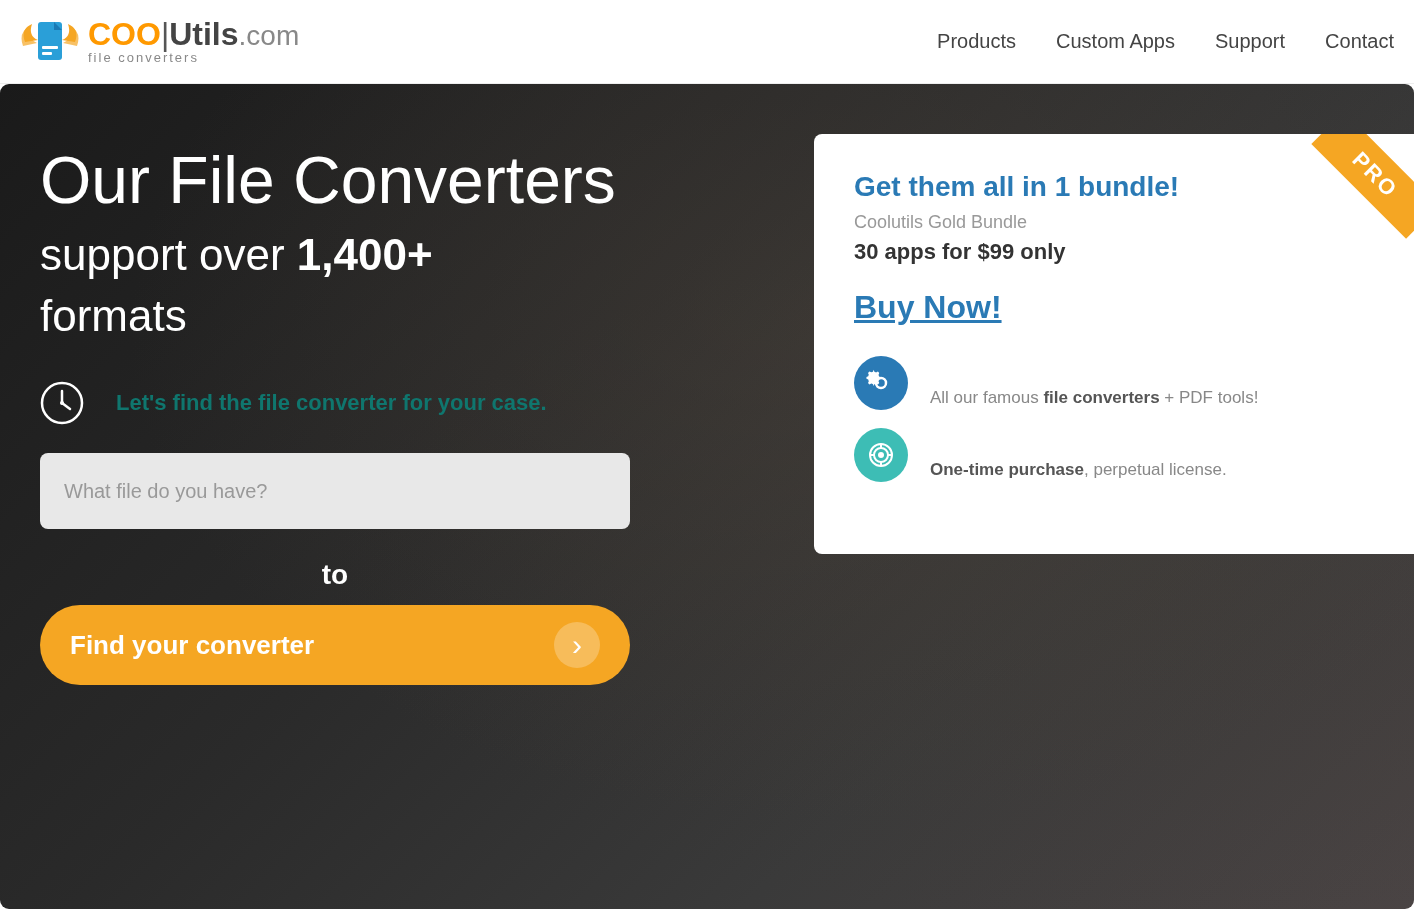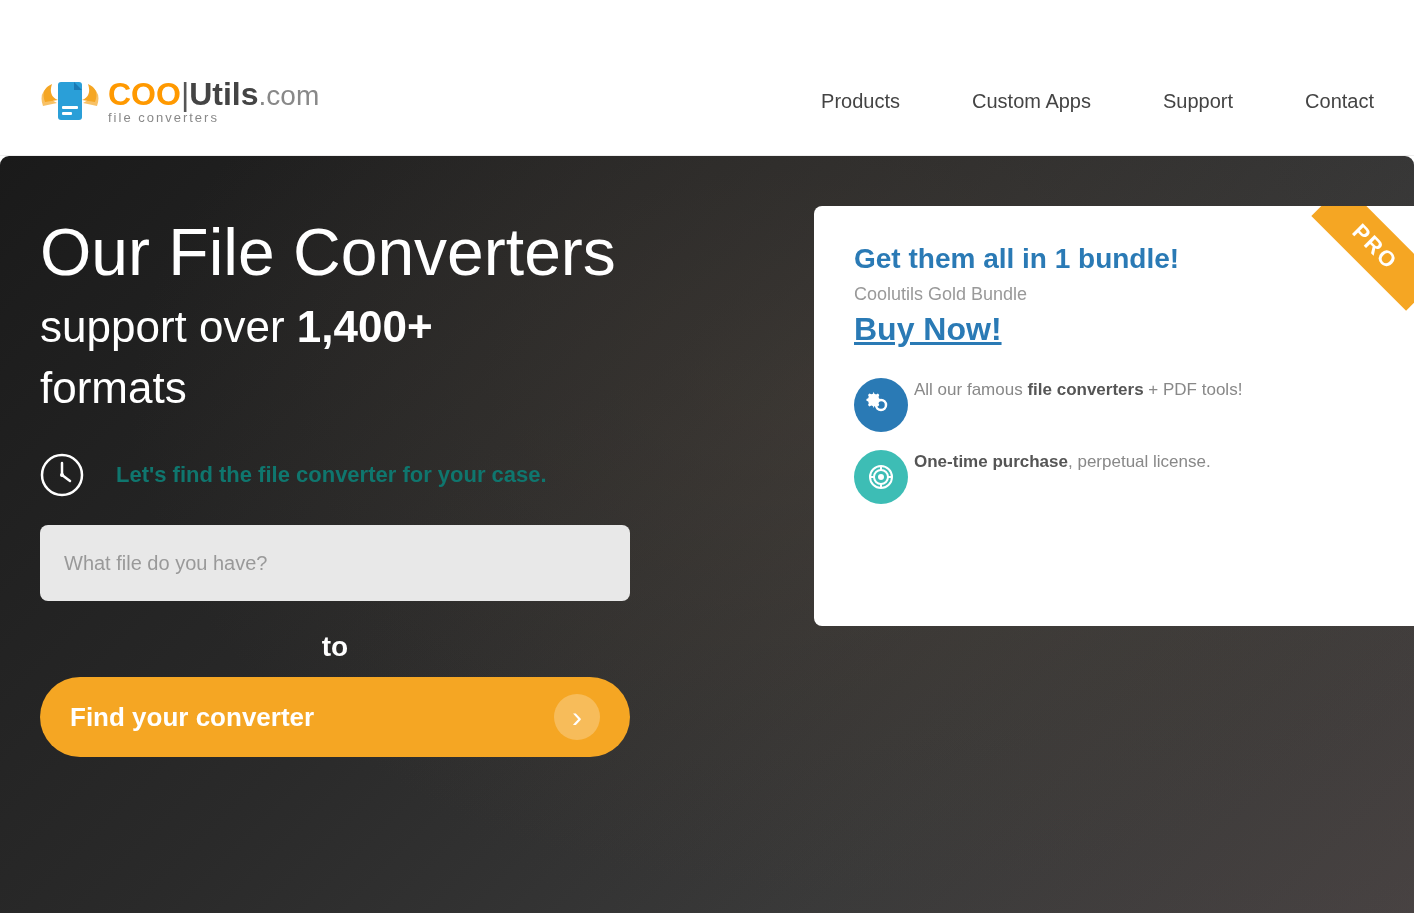--- a/index.html
+++ b/index.html
@@ -1,28 +1,27 @@
 <!DOCTYPE html>
 <html><head>
   <meta charset="utf-8">
   <style>
     * { margin: 0; padding: 0; box-sizing: border-box; }
     body { font-family: Arial, sans-serif; width: 1414px; height: 913px; overflow: hidden; }
 
     
     .header {
       background: #fff;
-      height: 108px;
-      display: flex;
-      align-items: center;
-      padding: 0 40px;
+      height: 84px;
+      display: flex;
+      align-items: center;
+      padding: 0 20px;
       border-bottom: 1px solid #eee;
       position: relative;
       z-index: 10;
-      margin-top: 48px;
     }
     .logo-area {
       display: flex;
       align-items: center;
       margin-right: auto;
     }
     .logo-icon {
       width: 60px;
       height: 55px;
       margin-right: 8px;
@@ -36,21 +35,21 @@
       font-weight: bold;
       line-height: 1;
     }
     .logo-cool { color: #f90; }
     .logo-pipe { color: #555; font-weight: 300; }
     .logo-utils { color: #444; }
     .logo-dot-com { color: #888; font-weight: 300; font-size: 28px; }
     .logo-tagline { color: #888; font-size: 13px; letter-spacing: 2px; text-transform: lowercase; }
     .nav {
       display: flex;
-      gap: 72px;
+      gap: 40px;
       align-items: flex-start;
     }
     .nav a {
       text-decoration: none;
       color: #444;
       font-size: 20px;
       cursor: pointer;
     }
 
     
@@ -234,22 +233,22 @@
       font-weight: 700;
       color: #2a7ab5;
       text-decoration: underline;
       cursor: pointer;
       margin-bottom: 30px;
       display: block;
     }
 
     .bundle-feature {
       display: flex;
-      align-items: flex-start;
-      gap: 6px;
+      align-items: flex-end;
+      gap: 22px;
       margin-bottom: 18px;
     }
     .feature-icon-circle {
       width: 54px;
       height: 54px;
       border-radius: 50%;
       display: flex;
       align-items: center;
       justify-content: center;
       flex-shrink: 0;
@@ -330,20 +329,21 @@
     </button>
   </div>
 
   <div class="bundle-card">
     <div class="bundle-corner">
       <div class="bundle-corner-inner">PRO</div>
     </div>
 
     <div class="bundle-title">Get them all in 1 bundle!</div>
     <div class="bundle-subtitle">Coolutils Gold Bundle</div>
+    <div class="bundle-price">30 apps for $99 only</div>
 
     <a class="buy-now">Buy Now!</a>
 
     <div class="bundle-feature">
       <div class="feature-icon-circle feature-icon-blue">
         <svg width="30" height="30" viewBox="0 0 30 30">
           <circle cx="15" cy="15" r="5" fill="none" stroke="#fff" stroke-width="2.5"></circle>
           <path d="M15 2 L16.5 6.5 Q18.5 6.8 20.2 7.8 L24.5 6 L27.5 9 L25.8 13.3 Q26.8 15 27 17 L31 18.5 L31 22.5 L27 24 Q26.7 25.8 25.8 27.2 L27.5 31.5 L24.5 34.5 L20.2 32.8 Q18.5 33.8 16.5 34 L15 38 L13.5 34 Q11.5 33.7 9.8 32.7 L5.5 34.5 L2.5 31.5 L4.2 27.2 Q3.2 25.5 3 23.5 L-1 22 L-1 18 L3 16.5 Q3.3 14.7 4.2 13.2 L2.5 8.9 L5.5 6 L9.8 7.7 Q11.5 6.7 13.5 6.5 Z" fill="#fff" transform="scale(0.45) translate(2,2)"></path>
         </svg>
       </div>

